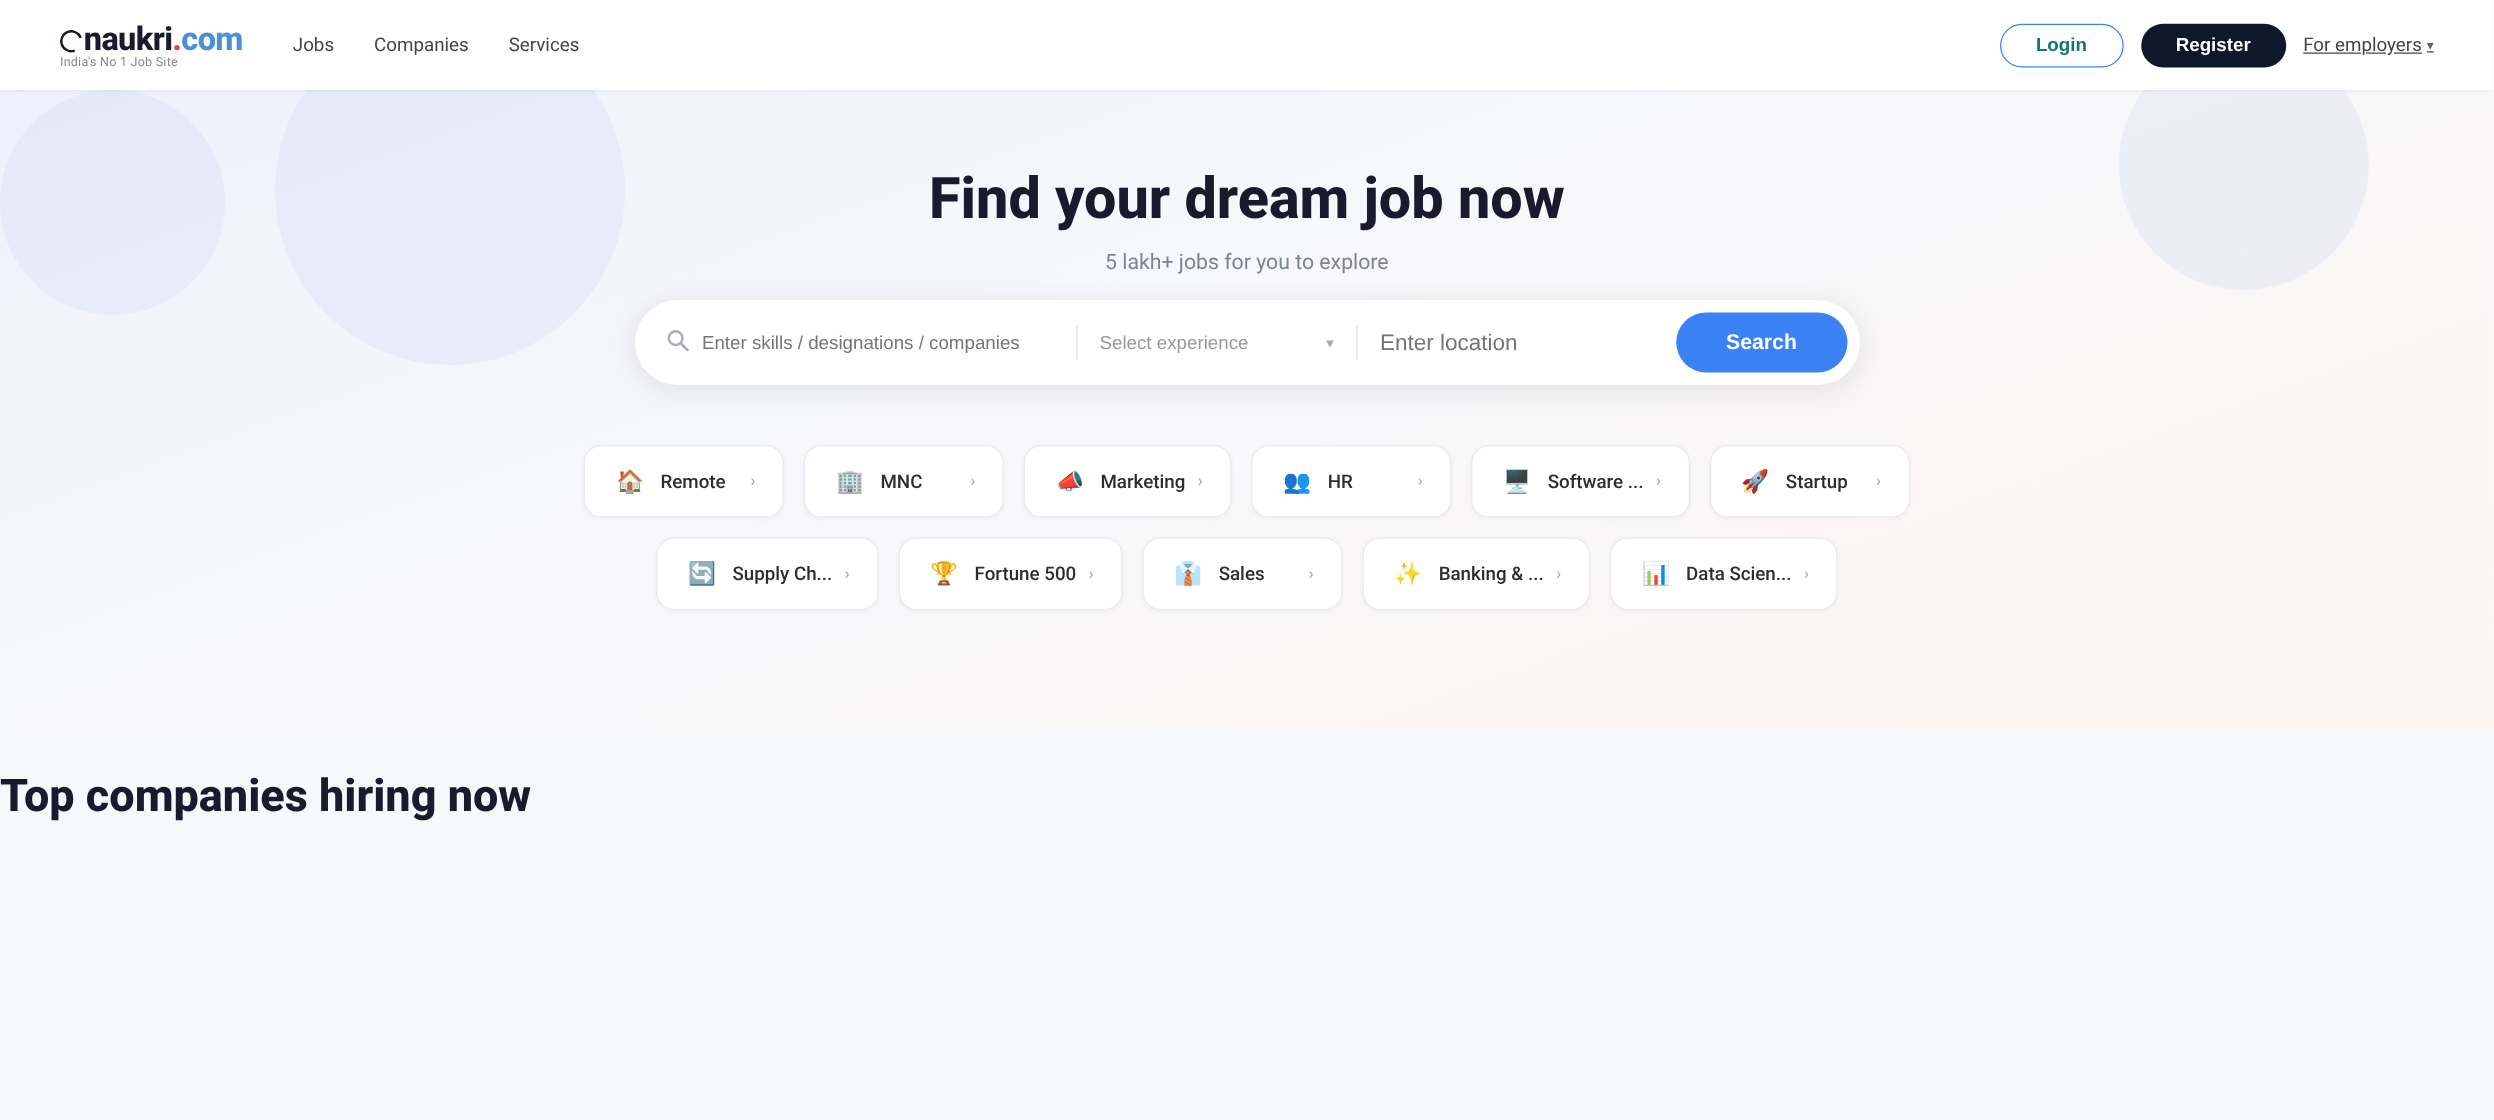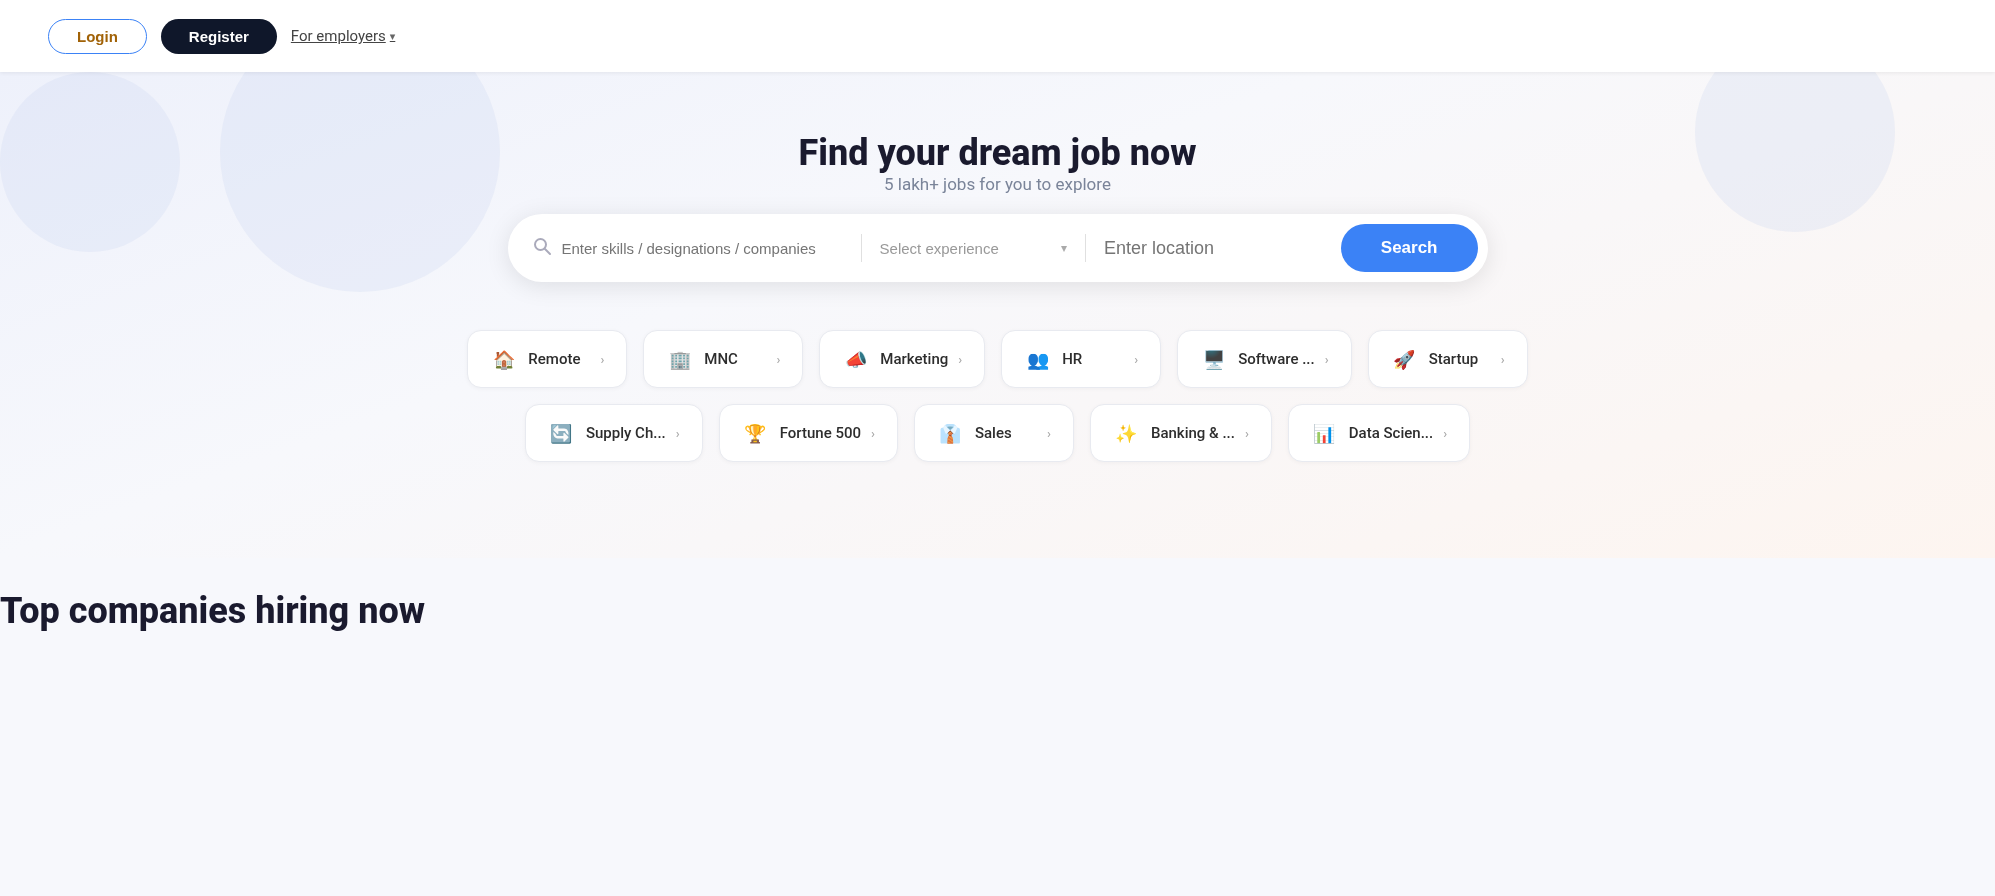--- a/index.html
+++ b/index.html
@@ -43,21 +43,21 @@
     .nav-link {
       font-size: 15px;
       color: #444;
       text-decoration: none;
       font-weight: 400;
       cursor: pointer;
     }
     .nav-right { display: flex; align-items: center; gap: 14px; }
     .btn-login {
       border: 1.5px solid #3b82f6;
-      color: #a16207;
+      color: #0f766e;
       background: #fff;
       border-radius: 24px;
       padding: 8px 28px;
       font-size: 15px;
       font-weight: 600;
       cursor: pointer;
     }
     .btn-register {
       background: #0f172a;
       color: #fff;
@@ -90,23 +90,24 @@
     .hero-bg-circle {
       position: absolute;
       border-radius: 50%;
       background: rgba(200,210,240,0.25);
     }
     .hero-bg-circle.c1 { width: 280px; height: 280px; top: -60px; left: 220px; }
     .hero-bg-circle.c2 { width: 180px; height: 180px; top: 0; left: 0; }
     .hero-bg-circle.c3 { width: 200px; height: 200px; top: -40px; right: 100px; }
 
     .hero-title {
-      font-size: 36px;
+      font-size: 46px;
       font-weight: 800;
       color: #1a1a2e;
+      margin-bottom: 14px;
       position: relative;
       z-index: 1;
     }
     .hero-subtitle {
       font-size: 17px;
       color: #7a8499;
       margin-bottom: 20px;
       position: relative;
       z-index: 1;
     }
@@ -242,20 +243,33 @@
       font-size: 36px;
       font-weight: 800;
       color: #1a1a2e;
       padding: 32px 0 16px;
     }
   </style>
 </head>
 <body>
 
 <nav class="navbar">
+  <div class="nav-left">
+    <div class="logo-wrap">
+      <div class="logo-text">
+        <span style="display:inline-block;width:18px;height:18px;border:2.5px solid #1a1a2e;border-right-color:transparent;border-radius:50%;transform:rotate(25deg);margin-right:1px;vertical-align:middle;"></span><span class="naukri" style="color:#1a1a2e;">naukri</span><span class="dot" style="color:#e84141;">.</span><span class="com" style="color:#4a90d9;">com</span>
+      </div>
+      <div class="logo-sub">India's No 1 Job Site</div>
+    </div>
+    <div class="nav-links">
+      <a class="nav-link">Jobs</a>
+      <a class="nav-link">Companies</a>
+      <a class="nav-link">Services</a>
+    </div>
+  </div>
   <div class="nav-right">
     <button class="btn-login">Login</button>
     <button class="btn-register">Register</button>
     <div class="for-employers">
       <span>For employers</span>
       <span class="chevron-down">▾</span>
     </div>
   </div>
 </nav>
 

